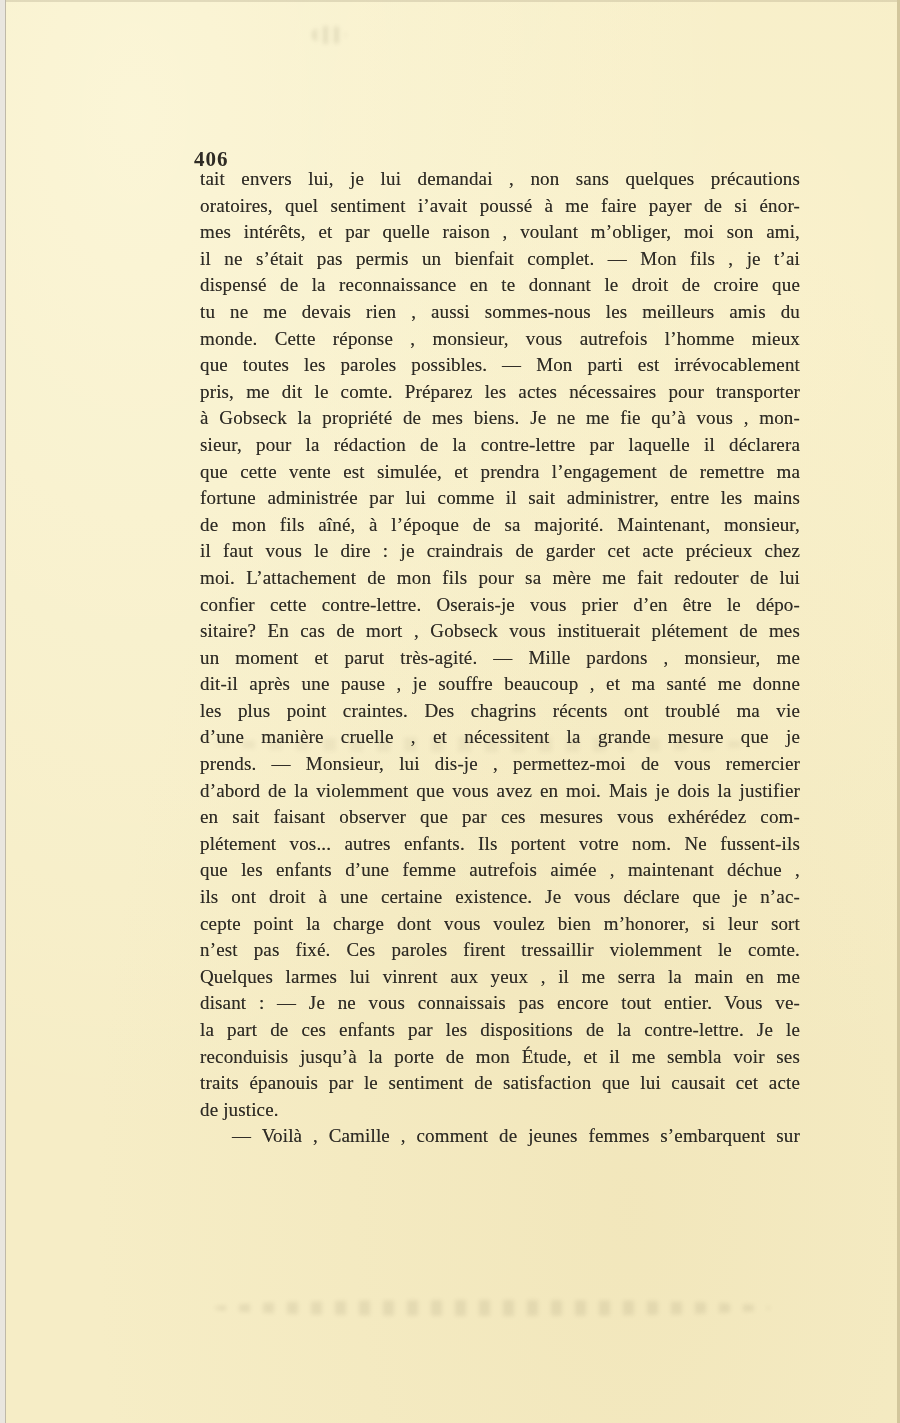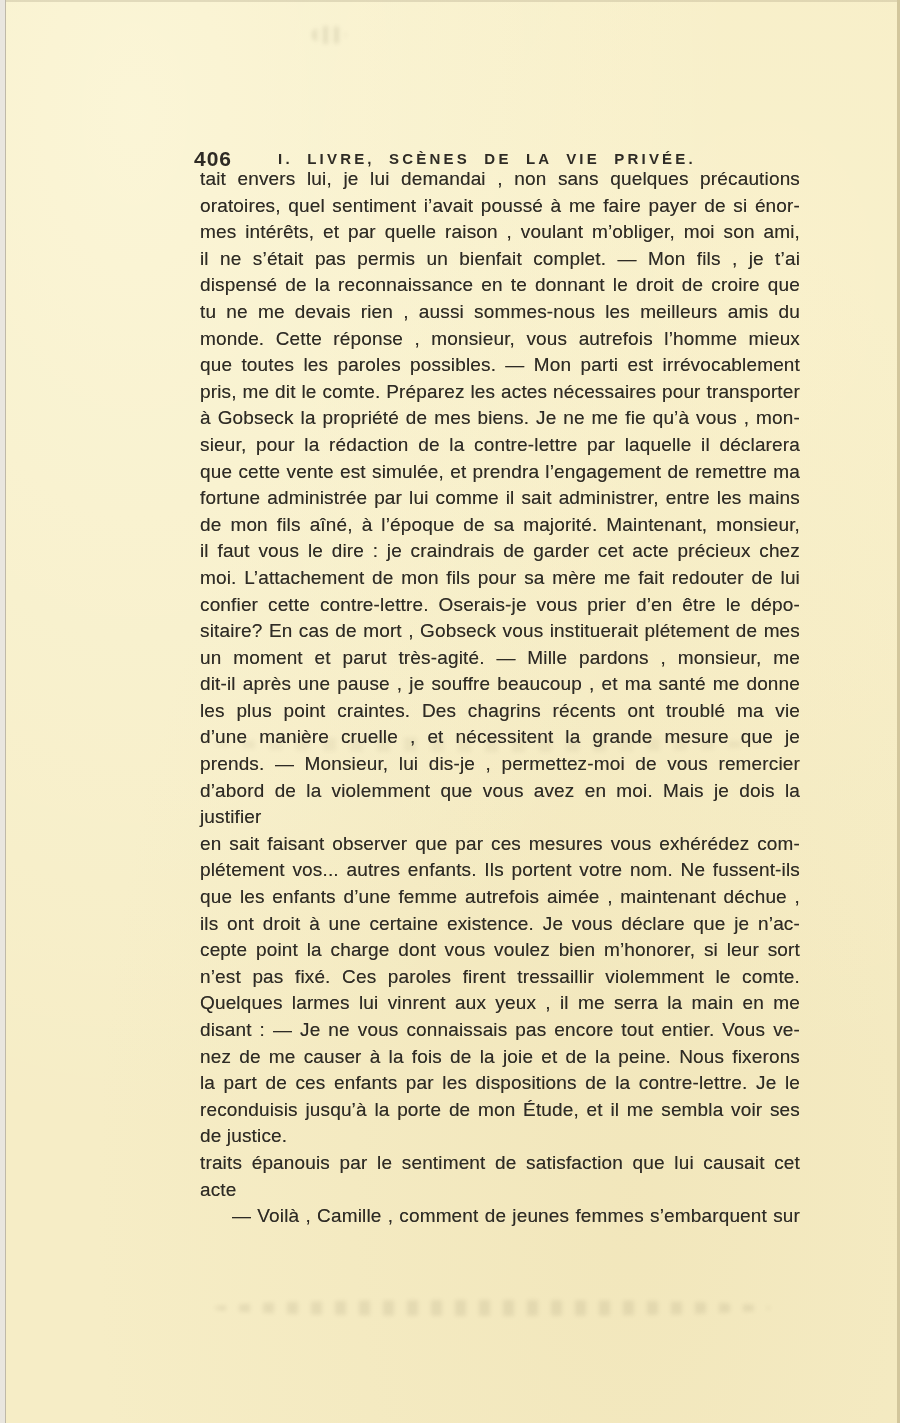--- a/index.html
+++ b/index.html
@@ -6,21 +6,21 @@
   .page {
     position:relative;
     width:900px; height:1423px;
     margin:0 auto;
     background:
       radial-gradient(ellipse at 15% 8%, rgba(255,252,228,.55), rgba(255,252,228,0) 55%),
       radial-gradient(ellipse at 85% 20%, rgba(255,248,215,.35), rgba(255,248,215,0) 50%),
       radial-gradient(ellipse at 70% 85%, rgba(232,216,164,.30), rgba(232,216,164,0) 60%),
       var(--paper, #f6edc6);
     overflow:hidden;
-    font-family:Liberation Sans, sans-serif;
+    font-family:Liberation Serif, serif;
     color:var(--ink,#2e2b25);
   }
   .edge-left {
     position:absolute; left:0; top:0; width:5px; height:100%;
     background:var(--edge-left,#e9e6df);
     border-right:1px solid #bfb9a8;
   }
   .edge-top {
     position:absolute; left:0; top:0; width:100%; height:2px;
     background:rgba(150,140,110,.25);
@@ -78,21 +78,20 @@
   <div class="edge-top"></div>
   <div class="edge-left"></div>
   <div class="edge-right"></div>
 
   <div class="smudge smudge-c"></div>
   <div class="smudge smudge-a"></div>
   <div class="smudge smudge-b"></div>
 
   <header class="running-head">
     <span class="pagenum">406</span>
-    <span class="headtitle">I. LIVRE, SCÈNES DE LA VIE PRIVÉE.</span>
   </header>
 
   <main class="text-block" id="text-block">
       <div class="line">tait envers lui, je lui demandai , non sans quelques précautions</div>
       <div class="line">oratoires, quel sentiment i’avait poussé à me faire payer de si énor-</div>
       <div class="line">mes intérêts, et par quelle raison , voulant m’obliger, moi son ami,</div>
       <div class="line">il ne s’était pas permis un bienfait complet. — Mon fils , je t’ai</div>
       <div class="line">dispensé de la reconnaissance en te donnant le droit de croire que</div>
       <div class="line">tu ne me devais rien , aussi sommes-nous les meilleurs amis du</div>
       <div class="line">monde. Cette réponse , monsieur, vous autrefois l’homme mieux</div>
@@ -114,20 +113,19 @@
       <div class="line">prends. — Monsieur, lui dis-je , permettez-moi de vous remercier</div>
       <div class="line">d’abord de la violemment que vous avez en moi. Mais je dois la justifier</div>
       <div class="line">en sait faisant observer que par ces mesures vous exhérédez com-</div>
       <div class="line">plétement vos... autres enfants. Ils portent votre nom. Ne fussent-ils</div>
       <div class="line">que les enfants d’une femme autrefois aimée , maintenant déchue ,</div>
       <div class="line">ils ont droit à une certaine existence. Je vous déclare que je n’ac-</div>
       <div class="line">cepte point la charge dont vous voulez bien m’honorer, si leur sort</div>
       <div class="line">n’est pas fixé. Ces paroles firent tressaillir violemment le comte.</div>
       <div class="line">Quelques larmes lui vinrent aux yeux , il me serra la main en me</div>
       <div class="line">disant : — Je ne vous connaissais pas encore tout entier. Vous ve-</div>
-      <div class="line">nez de me causer à la fois de la joie et de la peine. Nous fixerons</div>
       <div class="line">la part de ces enfants par les dispositions de la contre-lettre. Je le</div>
       <div class="line">reconduisis jusqu’à la porte de mon Étude, et il me sembla voir ses</div>
+      <div class="line">traits épanouis par le sentiment de satisfaction que lui causait cet acte</div>
       <div class="line no-stretch">de justice.</div>
-      <div class="line">traits épanouis par le sentiment de satisfaction que lui causait cet acte</div>
       <div class="line indent">— Voilà , Camille , comment de jeunes femmes s’embarquent sur</div>
     </main>
 </div>
 
 </body></html>

